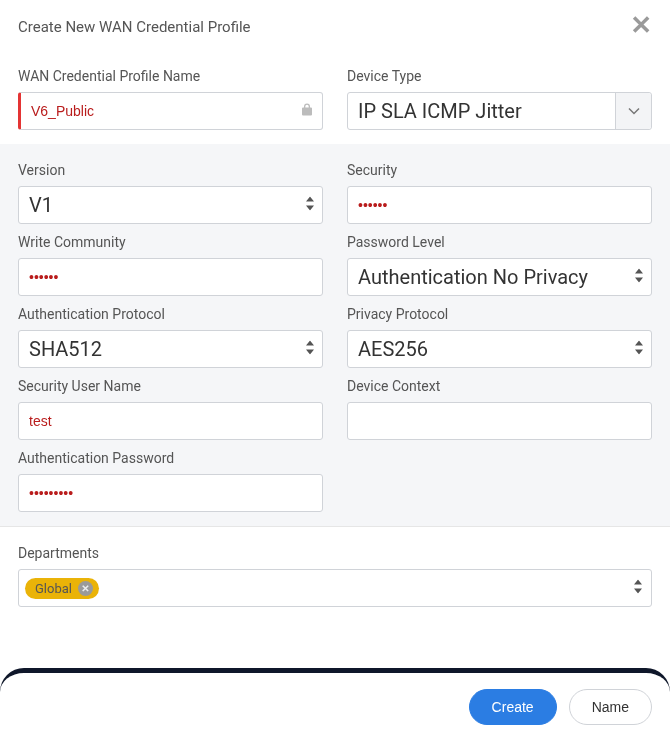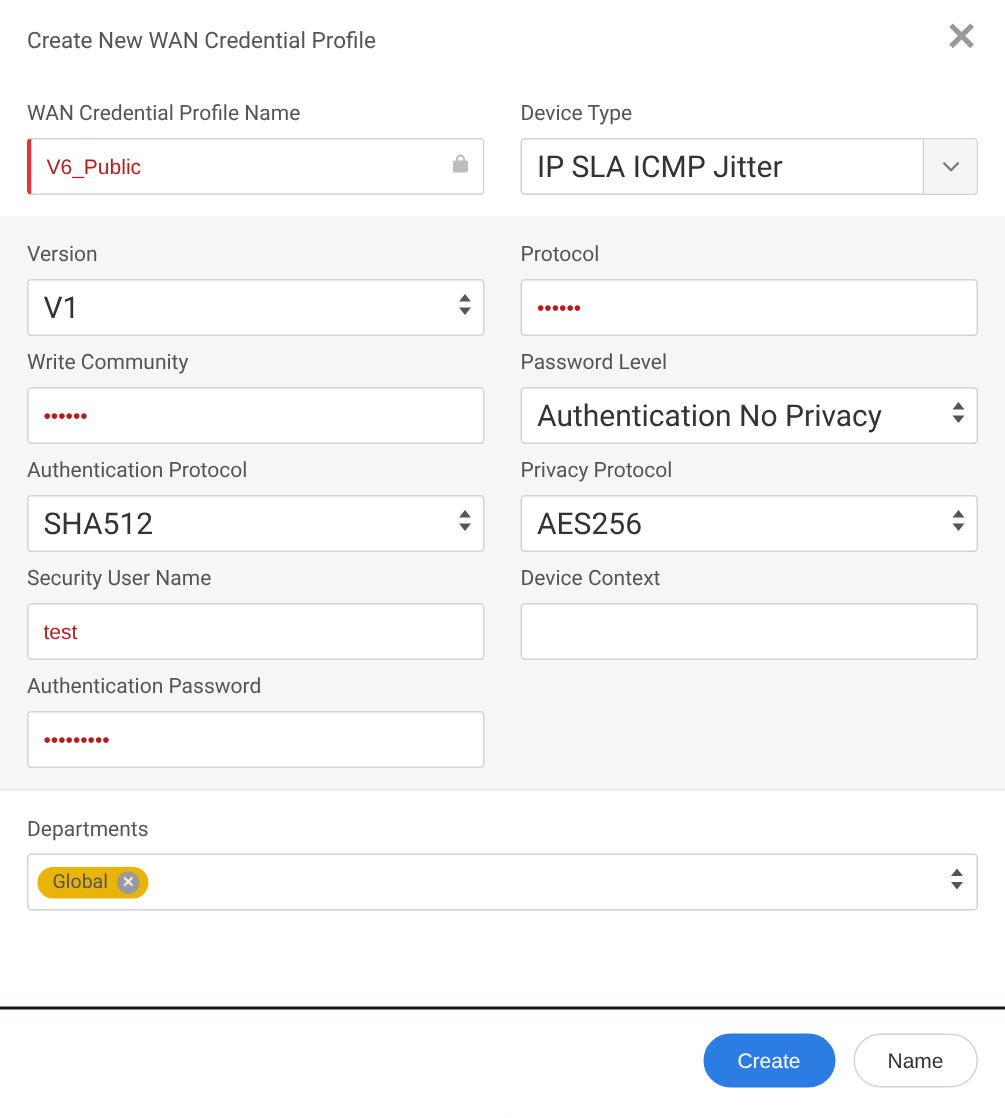--- a/index.html
+++ b/index.html
@@ -162,22 +162,23 @@
       justify-content: center;
       font-size: 10px;
       cursor: pointer;
       font-weight: bold;
     }
     .modal-footer {
       padding: 16px 18px 20px 18px;
       display: flex;
       justify-content: flex-end;
       gap: 12px;
-      border-top: 2px solid #0f172a;
+      border-top: 5px solid #0f172a;
       margin-top: auto;
+      border-radius: 24px;
     }
     .btn {
       height: 36px;
       padding: 0 22px;
       border-radius: 18px;
       border: 1px solid #d0d3d8;
       background: #fff;
       font-size: 14px;
       cursor: pointer;
       display: flex;
@@ -242,21 +243,21 @@
             <span>V1</span>
           </div>
           <span class="select-sort-icon">
             <svg class="sort-svg" viewBox="0 0 10 14" fill="currentColor">
                 <path d="M5 0 L9 5 H1 Z M5 14 L1 9 H9 Z"></path>
               </svg>
           </span>
         </div>
       </div>
       <div class="form-group">
-        <label class="form-label">Protocol</label>
+        <label class="form-label">Security</label>
         <input class="text-input" type="text" value="••••••" style="">
       </div>
     </div>
 
     <div class="form-row">
       <div class="form-group">
         <label class="form-label">Write Community</label>
         <input class="text-input" type="text" value="••••••" style="">
       </div>
       <div class="form-group">

